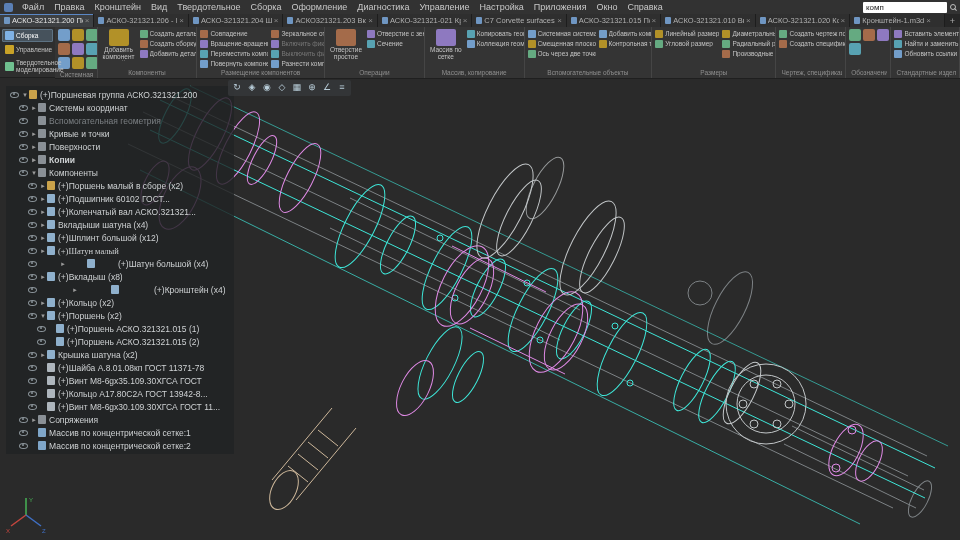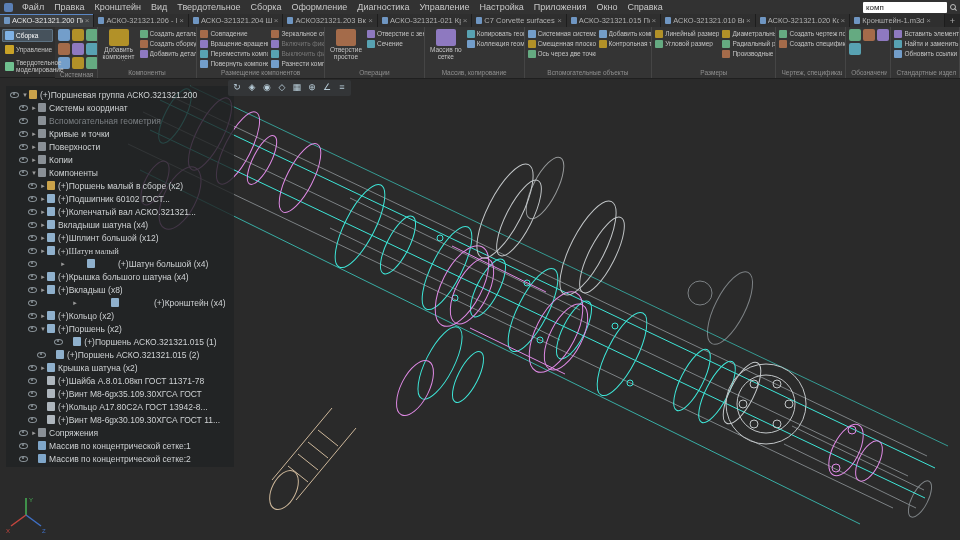--- a/index.html
+++ b/index.html
@@ -530,21 +530,21 @@
         <span class="arrow">▸</span>
         <span class="tico folder"></span>
         <span class="tlabel">Кривые и точки</span>
       </div>
       <div class="trow" style="padding-left: 11px;">
         <span class="eye"></span>
         <span class="arrow">▸</span>
         <span class="tico folder"></span>
         <span class="tlabel">Поверхности</span>
       </div>
-      <div class="trow" style="padding-left: 11px;">
+      <div class="trow" style="padding-left: 11px; font-weight: bold;">
         <span class="eye"></span>
         <span class="arrow">▸</span>
         <span class="tico folder"></span>
         <span class="tlabel">Копии</span>
       </div>
       <div class="trow" style="padding-left: 11px;">
         <span class="eye"></span>
         <span class="arrow">▾</span>
         <span class="tico folder"></span>
         <span class="tlabel">Компоненты</span>
@@ -588,47 +588,41 @@
       <div class="trow" style="padding-left: 20px; gap: 20px;">
         <span class="eye"></span>
         <span class="arrow">▸</span>
         <span class="tico part"></span>
         <span class="tlabel">(+)Шатун большой (x4)</span>
       </div>
       <div class="trow" style="padding-left: 20px;">
         <span class="eye"></span>
         <span class="arrow">▸</span>
         <span class="tico part"></span>
-        <span class="tlabel">(+)Крышка большого шатуна (x4)</span>
-      </div>
-      <div class="trow" style="padding-left: 20px;">
-        <span class="eye"></span>
-        <span class="arrow">▸</span>
-        <span class="tico part"></span>
         <span class="tlabel">(+)Вкладыш (x8)</span>
       </div>
       <div class="trow" style="padding-left: 20px; gap: 32px;">
         <span class="eye"></span>
         <span class="arrow">▸</span>
         <span class="tico part"></span>
         <span class="tlabel">(+)Кронштейн (x4)</span>
       </div>
       <div class="trow" style="padding-left: 20px;">
         <span class="eye"></span>
         <span class="arrow">▸</span>
         <span class="tico part"></span>
         <span class="tlabel">(+)Кольцо (x2)</span>
       </div>
       <div class="trow" style="padding-left: 20px;">
         <span class="eye"></span>
         <span class="arrow">▾</span>
         <span class="tico part"></span>
         <span class="tlabel">(+)Поршень (x2)</span>
       </div>
-      <div class="trow" style="padding-left: 29px; justify-content: center;">
+      <div class="trow" style="padding-left: 29px;">
         <span class="eye"></span>
         <span class="arrow"></span>
         <span class="tico part"></span>
         <span class="tlabel">(+)Поршень АСКО.321321.015 (1)</span>
       </div>
       <div class="trow" style="padding-left: 29px;">
         <span class="eye"></span>
         <span class="arrow"></span>
         <span class="tico part"></span>
         <span class="tlabel">(+)Поршень АСКО.321321.015 (2)</span>

